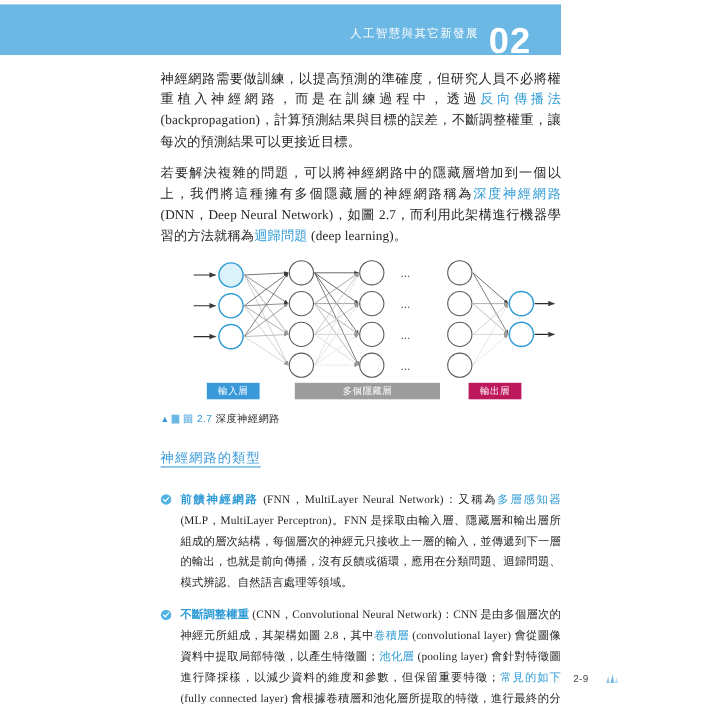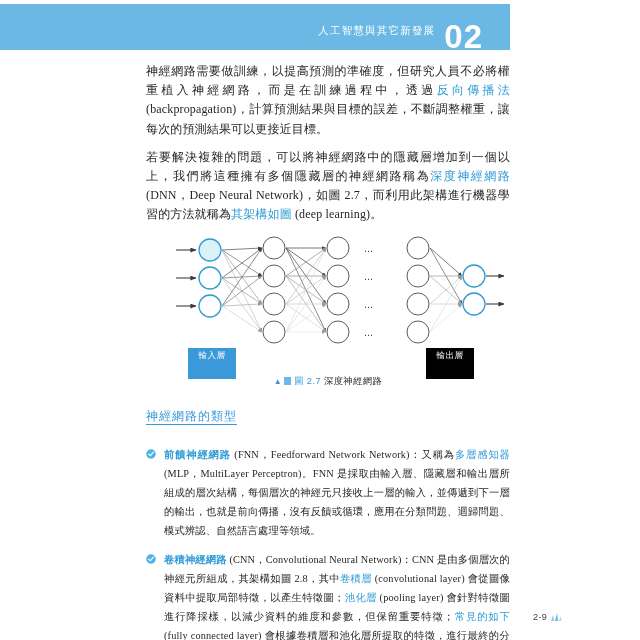--- a/index.html
+++ b/index.html
@@ -81,35 +81,34 @@
   }
 
   .layer-labels {
     position: relative;
     height: 18px;
     margin-top: 2px;
   }
   .label-box {
     position: absolute;
     top: 0;
-    height: 31px;
+    height: 15px;
     line-height: 15px;
     text-align: center;
     color: #ffffff;
     font-size: 8.5px;
     font-family: "Liberation Sans", "DejaVu Sans", sans-serif;
     letter-spacing: 0.5px;
     box-sizing: border-box;
   }
   .label-input  { left: 42px;  width: 48px; background: #3a9ad9; }
   .label-hidden { left: 122px; width: 132px; background: #9d9d9d; }
-  .label-output { left: 280px; width: 48px; background: #000000; }
+  .label-output { left: 280px; width: 48px; background: #be185d; }
 
   .fig-caption {
-    text-align: center;
     font-size: 9.3px;
     color: #2b2b2b;
     margin-top: 9px;
     font-family: "Liberation Sans", "DejaVu Sans", sans-serif;
     letter-spacing: 0.4px;
   }
   .fig-caption .tri {
     color: #3a9ad9;
     font-size: 8px;
     margin-right: 2px;
@@ -165,21 +164,21 @@
     font-weight: bold;
   }
 
   
   .page-footer {
     position: absolute;
     right: 78px;
     bottom: 18px;
     display: flex;
     align-items: flex-end;
-    gap: 3px;
+    gap: 15px;
   }
   .page-number {
     font-size: 9px;
     color: #444;
     font-family: "Liberation Sans", "DejaVu Sans", sans-serif;
     letter-spacing: 0.3px;
   }
   .footer-mark { display: block; }
 </style>
 </head>
@@ -187,21 +186,21 @@
 
 <div class="page-header">
   <span class="header-title">人工智慧與其它新發展</span>
   <span class="header-chapter">02</span>
 </div>
 
 <div class="content">
 
   <p class="body-text"><span>神經網路需要做訓練，以提高預測的準確度，但研究人員不必將權重植入神經網路，而是在訓練過程中，透過</span><span class="hl">反向傳播法</span><span> (backpropagation)，計算預測結果與目標的誤差，不斷調整權重，讓每次的預測結果可以更接近目標。</span></p>
 
-  <p class="body-text"><span>若要解決複雜的問題，可以將神經網路中的隱藏層增加到一個以上，我們將這種擁有多個隱藏層的神經網路稱為</span><span class="hl">深度神經網路</span><span> (DNN，Deep Neural Network)，如圖 2.7，而利用此架構進行機器學習的方法就稱為</span><span class="hl">其架構如圖</span><span> (deep learning)。</span></p>
+  <p class="body-text"><span>若要解決複雜的問題，可以將神經網路中的隱藏層增加到一個以上，我們將這種擁有多個隱藏層的神經網路稱為</span><span class="hl">深度神經網路</span><span> (DNN，Deep Neural Network)，如圖 2.7，而利用此架構進行機器學習的方法就稱為</span><span class="hl">迴歸問題</span><span> (deep learning)。</span></p>
 
   <div class="figure">
     <svg class="nn-svg" width="364" height="112" viewBox="0 0 364 112">
       <defs>
         <marker id="ah" markerWidth="6" markerHeight="5" refX="5.6" refY="2.5" orient="auto">
           <path d="M0,0 L6,2.5 L0,5 z" fill="#3c3c3c"></path>
         </marker>
         <marker id="ahl" markerWidth="6" markerHeight="5" refX="5.6" refY="2.5" orient="auto">
           <path d="M0,0 L6,2.5 L0,5 z" fill="#9a9a9a"></path>
         </marker>
@@ -298,49 +297,50 @@
       </g>
 
       <g>
         <circle cx="328" cy="42" r="11" fill="#ffffff" stroke="#2e9bd6" stroke-width="1.3"></circle>
         <circle cx="328" cy="70" r="11" fill="#ffffff" stroke="#2e9bd6" stroke-width="1.3"></circle>
       </g>
     </svg>
 
     <div class="layer-labels">
       <div class="label-box label-input">輸入層</div>
+      <div class="label-box label-hidden">多個隱藏層</div>
       <div class="label-box label-output">輸出層</div>
     </div>
 
     <div class="fig-caption">
       <span class="tri">▲</span><span class="bkmk"></span><span class="capnum">圖 2.7</span>&nbsp;<span>深度神經網路</span>
     </div>
   </div>
 
   <div class="heading-wrap">
     <div class="section-heading">神經網路的類型</div>
   </div>
 
 
   <ul class="bullets">
 
     <li class="bullet">
       <svg class="bullet-icon" viewBox="0 0 20 20">
         <circle cx="10" cy="10" r="9.5" fill="#4fb3e3"></circle>
         <path d="M5.2 10.2 L8.6 13.4 L14.8 6.4" fill="none" stroke="#ffffff" stroke-width="2.2" stroke-linecap="round" stroke-linejoin="round"></path>
       </svg>
-      <span class="bullet-term">前饋神經網路</span><span> (FNN，Feedforward Network Network)：又稱為</span><span class="hl">多層感知器</span><span> (MLP，MultiLayer Perceptron)。FNN 是採取由輸入層、隱藏層和輸出層所組成的層次結構，每個層次的神經元只接收上一層的輸入，並傳遞到下一層的輸出，也就是前向傳播，沒有反饋或循環，應用在分類問題、迴歸問題、模式辨認、自然語言處理等領域。</span>
+      <span class="bullet-term">前饋神經網路</span><span> (FNN，MultiLayer Neural Network)：又稱為</span><span class="hl">多層感知器</span><span> (MLP，MultiLayer Perceptron)。FNN 是採取由輸入層、隱藏層和輸出層所組成的層次結構，每個層次的神經元只接收上一層的輸入，並傳遞到下一層的輸出，也就是前向傳播，沒有反饋或循環，應用在分類問題、迴歸問題、模式辨認、自然語言處理等領域。</span>
     </li>
 
     <li class="bullet">
       <svg class="bullet-icon" viewBox="0 0 20 20">
         <circle cx="10" cy="10" r="9.5" fill="#4fb3e3"></circle>
         <path d="M5.2 10.2 L8.6 13.4 L14.8 6.4" fill="none" stroke="#ffffff" stroke-width="2.2" stroke-linecap="round" stroke-linejoin="round"></path>
       </svg>
-      <span class="bullet-term">卷積神經網路</span><span> (CNN，Convolutional Neural Network)：CNN 是由多個層次的神經元所組成，其架構如圖 2.8，其中</span><span class="hl">卷積層</span><span> (convolutional layer) 會從圖像資料中提取局部特徵，以產生特徵圖；</span><span class="hl">池化層</span><span> (pooling layer) 會針對特徵圖進行降採樣，以減少資料的維度和參數，但保留重要特徵；</span><span class="hl">常見的如下</span><span> (fully connected layer) 會根據卷積層和池化層所提取的特徵，進行最終的分類或迴歸預測。</span>
+      <span class="bullet-term">不斷調整權重</span><span> (CNN，Convolutional Neural Network)：CNN 是由多個層次的神經元所組成，其架構如圖 2.8，其中</span><span class="hl">卷積層</span><span> (convolutional layer) 會從圖像資料中提取局部特徵，以產生特徵圖；</span><span class="hl">池化層</span><span> (pooling layer) 會針對特徵圖進行降採樣，以減少資料的維度和參數，但保留重要特徵；</span><span class="hl">常見的如下</span><span> (fully connected layer) 會根據卷積層和池化層所提取的特徵，進行最終的分類或迴歸預測。</span>
     </li>
 
   </ul>
 </div>
 
 <div class="page-footer">
   <span class="page-number">2-9</span>
   <svg class="footer-mark" width="12" height="11" viewBox="0 0 12 11">
     <path d="M1 10 L3 4 L4.2 10 Z" fill="#8fcbe8"></path>
     <path d="M5 10 L7 2 L8.2 10 Z" fill="#6cb8e4"></path>

